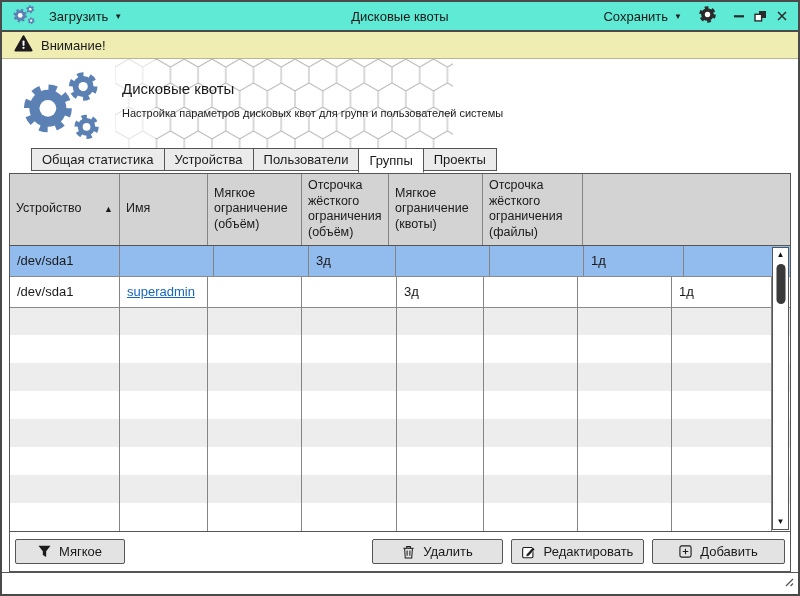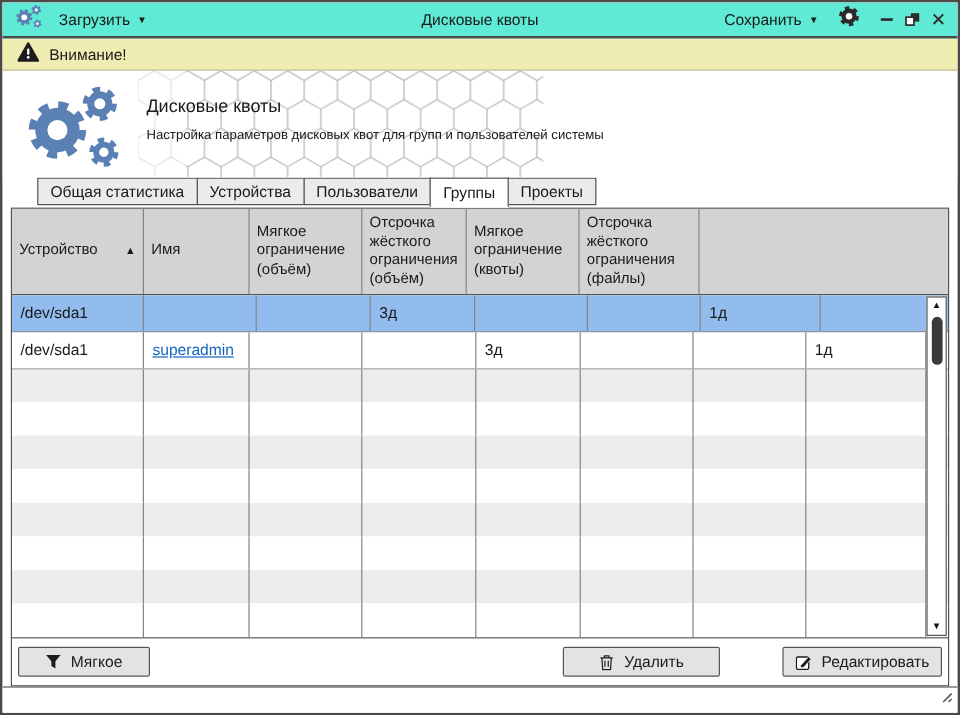--- a/index.html
+++ b/index.html
@@ -64,21 +64,21 @@
   .vs-track { flex:1; width:100%; position:relative; }
   .vs-thumb { position:absolute; top:2px; left:50%; transform:translateX(-50%);
     width:9px; height:40px; background:#3a3a3a; border-radius:5px; }
   
   .action-bar { flex:1; display:flex; align-items:center; padding:0 5px; gap:8px; }
   .btn { height:25px; background:#e3e3e3; border:1px solid #555; border-radius:2px;
     display:flex; align-items:center; justify-content:center; gap:8px; font-size:13px; cursor:default; }
   .btn svg { display:block; }
   .btn-filters { width:110px; }
   .btn-delete { width:131px; margin-left:auto; }
-  .btn-edit { width:133px;margin-left:44px; }
+  .btn-edit { width:133px; }
   .btn-add { width:133px; }
   
   .statusbar { flex:1; border-top:1px solid #555; position:relative; background:#fff; }
   .grip { position:absolute; right:4px; bottom:3px; }
 </style>
 </head>
 <body>
 
 <svg width="0" height="0" style="position:absolute">
   <defs>
@@ -353,20 +353,29 @@
       </div>
       <div class="btn btn-edit">
         <span>
           <svg width="14" height="14" viewBox="0 0 15 14">
             <rect x="0.7" y="2.2" width="11" height="11" rx="1.5" fill="#fff" stroke="#1c1c1c" stroke-width="1.2"></rect>
             <path d="M4.6 9.6 L11.6 1.9 L14 4 L7.2 11.4 L4.2 12 Z" fill="#1c1c1c" stroke="#fff" stroke-width="0.7"></path>
           </svg>
         </span>
         <span>Редактировать</span>
       </div>
+      <div class="btn btn-add">
+        <span>
+          <svg width="13" height="13" viewBox="0 0 14 14" fill="none" stroke="#1c1c1c" stroke-width="1.2">
+            <rect x="1" y="1" width="12" height="12" rx="2"></rect>
+            <path d="M7 4 V10 M4 7 H10"></path>
+          </svg>
+        </span>
+        <span>Добавить</span>
+      </div>
     </div>
   </div>
 
   <div class="statusbar">
     <span class="grip">
       <svg width="12" height="12" viewBox="0 0 12 12" stroke="#555" stroke-width="1.3">
         <path d="M4 11 L11 4"></path>
           <path d="M8.5 11 L11 8.5"></path>
       </svg>
     </span>

